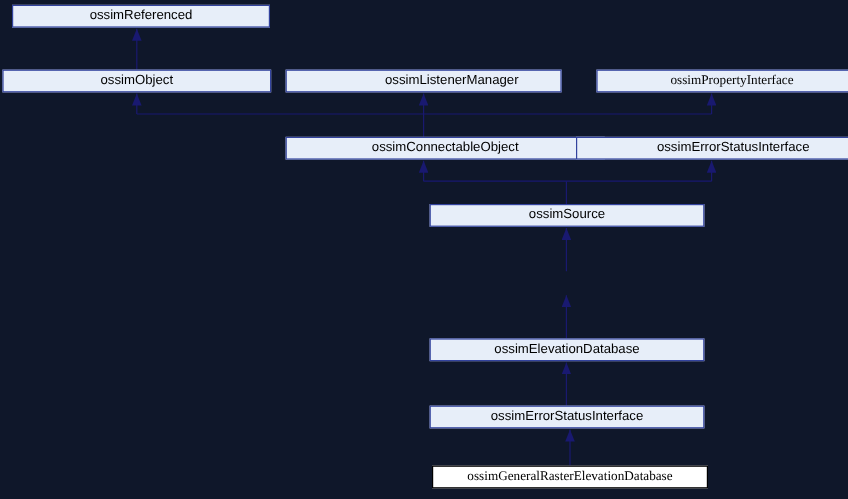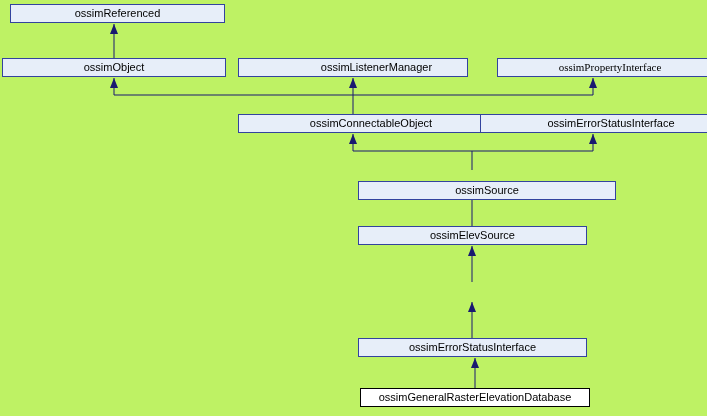--- a/index.html
+++ b/index.html
@@ -12,21 +12,21 @@
   }
   html, body {
     margin: 0;
     padding: 0;
     background: #FFFFFF;
   }
   .diagram {
     position: relative;
     width: 707px;
     height: 416px;
-    background: #bef264;
+    background: #0f172a;
     font-family: "Liberation Sans", sans-serif;
     overflow: hidden;
   }
   svg.edges {
     position: absolute;
     left: 0;
     top: 0;
     color: var(--edge, #191970);
   }
   .node {
@@ -78,18 +78,18 @@
     <line x1="472" y1="338" x2="472" y2="302" stroke="currentColor" stroke-width="1" marker-end="url(#arrowhead)"></line>
     <line x1="475" y1="388" x2="475" y2="358" stroke="currentColor" stroke-width="1" marker-end="url(#arrowhead)"></line>
   </svg>
 
   <div class="node" style="left:10px;  top:4px;   width:215px;">ossimReferenced</div>
   <div class="node" style="left:2px;   top:58px;  width:224px;">ossimObject</div>
   <div class="node" style="left:238px; top:58px;  width:230px;padding-left:47px;">ossimListenerManager</div>
   <div class="node" style="left:497px; top:58px;  width:226px;font-family:Liberation Serif, serif;">ossimPropertyInterface</div>
   <div class="node" style="left:238px; top:114px; width:266px;">ossimConnectableObject</div>
   <div class="node" style="left:480px; top:114px; width:262px;">ossimErrorStatusInterface</div>
-  <div class="node" style="left:358px; top:181px; width:258px;">ossimSource</div>
-  <div class="node" style="left:358px; top:226px; width:229px;">ossimElevSource</div>
+  <div class="node" style="left:358px; top:170px; width:229px;">ossimSource</div>
+  <div class="node" style="left:358px; top:282px; width:229px;">ossimElevationDatabase</div>
   <div class="node" style="left:358px; top:338px; width:229px;">ossimErrorStatusInterface</div>
-  <div class="node current" style="left:360px; top:388px; width:230px;">ossimGeneralRasterElevationDatabase</div>
+  <div class="node current" style="left:360px; top:388px; width:230px;font-family:Liberation Serif, serif;">ossimGeneralRasterElevationDatabase</div>
 
 </div>
 
 </body></html>

